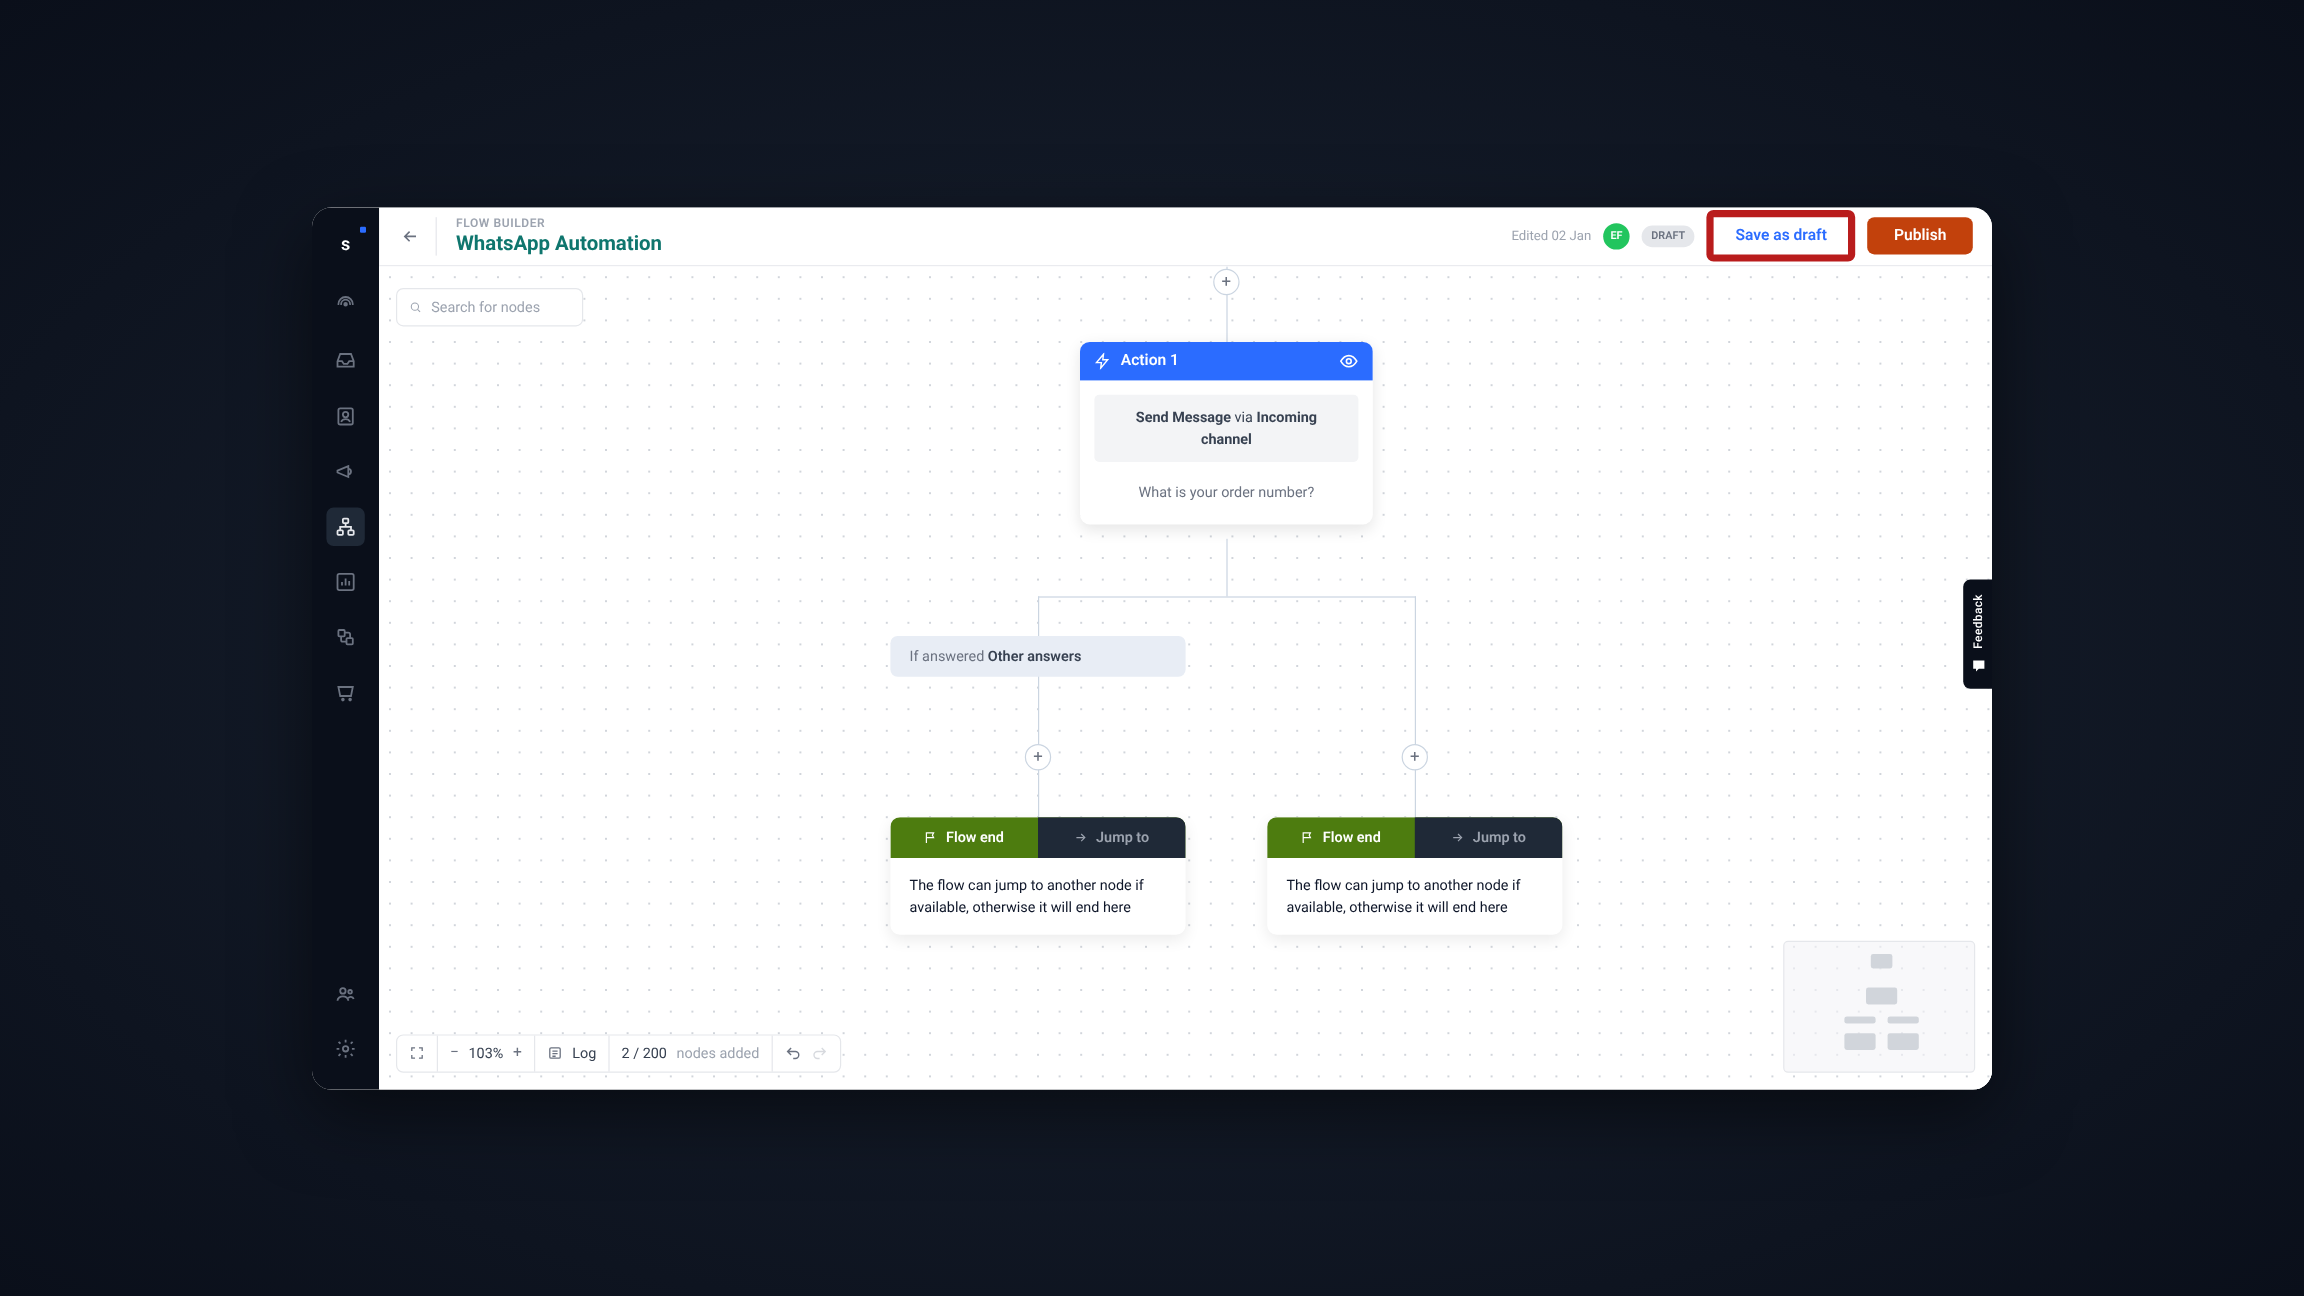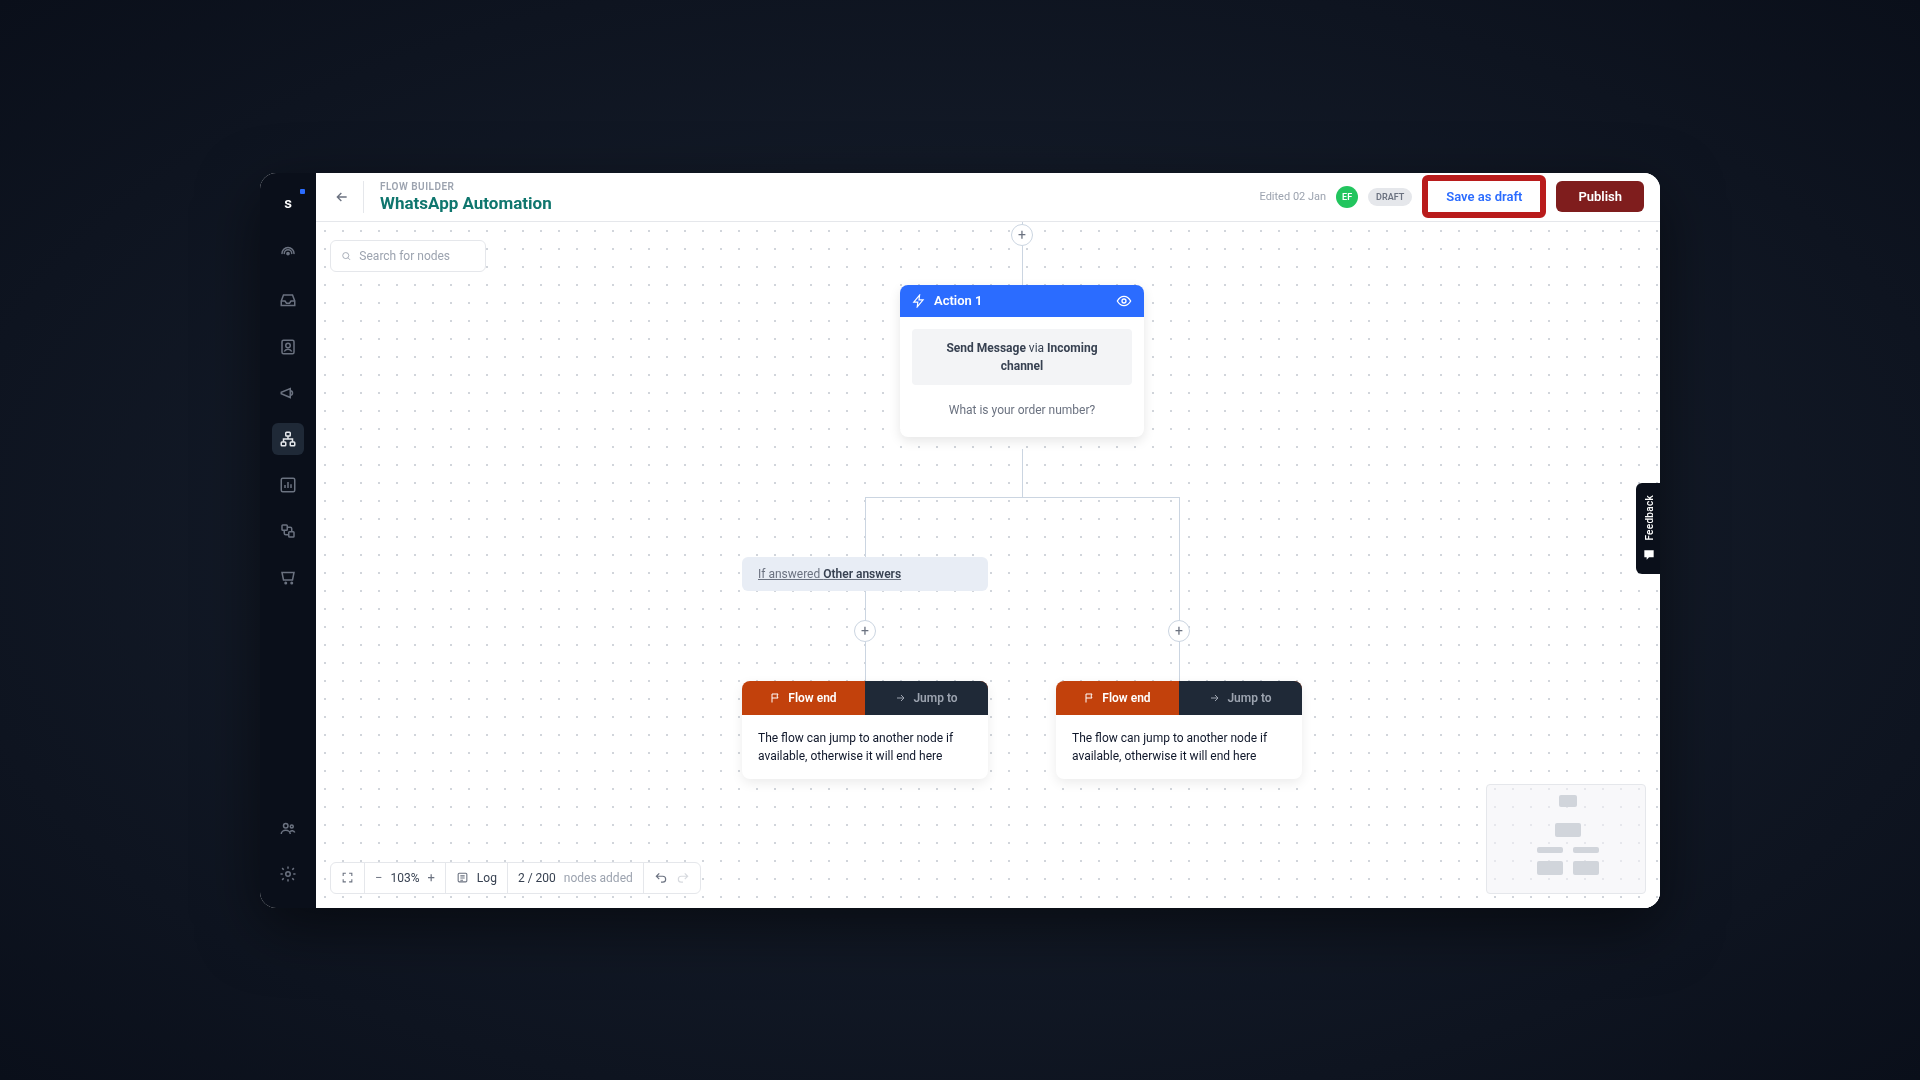--- a/index.html
+++ b/index.html
@@ -167,21 +167,21 @@
   background: #fff;
   color: #2b6cff;
   font-size: 13px;
   font-weight: 600;
   cursor: pointer;
 }
 .btn-primary {
   padding: 8px 22px;
   border: none;
   border-radius: 6px;
-  background: #7f1d1d;
+  background: #c2410c;
   color: #fff;
   font-size: 13px;
   font-weight: 600;
   cursor: pointer;
 }
 .canvas {
   flex: 1;
   background: #fff;
   background-image: radial-gradient(#d1d5db 1px, transparent 1px);
   background-size: 18px 18px;
@@ -297,21 +297,21 @@
 .flowend-card {
   position: absolute;
   width: 246px;
   background: #fff;
   border-radius: 8px;
   box-shadow: 0 4px 12px rgba(0,0,0,0.08);
   overflow: hidden;
   transform: translateX(-50%);
 }
 .flowend-header {
-  background: #c2410c;
+  background: #4d7c0f;
   display: flex;
 }
 .flowend-tab {
   flex: 1;
   padding: 10px 8px;
   display: inline-flex;
   align-items: center;
   justify-content: center;
   gap: 6px;
   font-size: 12px;
@@ -531,21 +531,21 @@
         </div>
       </div>
 
       <div class="flow-line-v" style="left:706px; top:227px; height:48px;"></div>
 
       <div class="flow-line-h" style="left:549px; top:275px; width:315px;"></div>
 
       <div class="flow-line-v" style="left:549px; top:275px; height:184px;"></div>
       <div class="flow-line-v" style="left:863px; top:275px; height:184px;"></div>
 
-      <div class="branch-label" style="left:549px; top:335px;text-decoration:underline;">
+      <div class="branch-label" style="left:549px; top:308px;">
         <span>If answered </span><b>Other answers</b>
       </div>
 
       <div class="add-circle" style="left:549px; top:409px;">+</div>
       <div class="add-circle" style="left:863px; top:409px;">+</div>
 
       <div class="flowend-card" style="left:549px; top:459px;">
         <div class="flowend-header">
           <div class="flowend-tab">
             <svg width="12" height="12" viewBox="0 0 24 24" fill="none" stroke="#fff" stroke-width="2">

